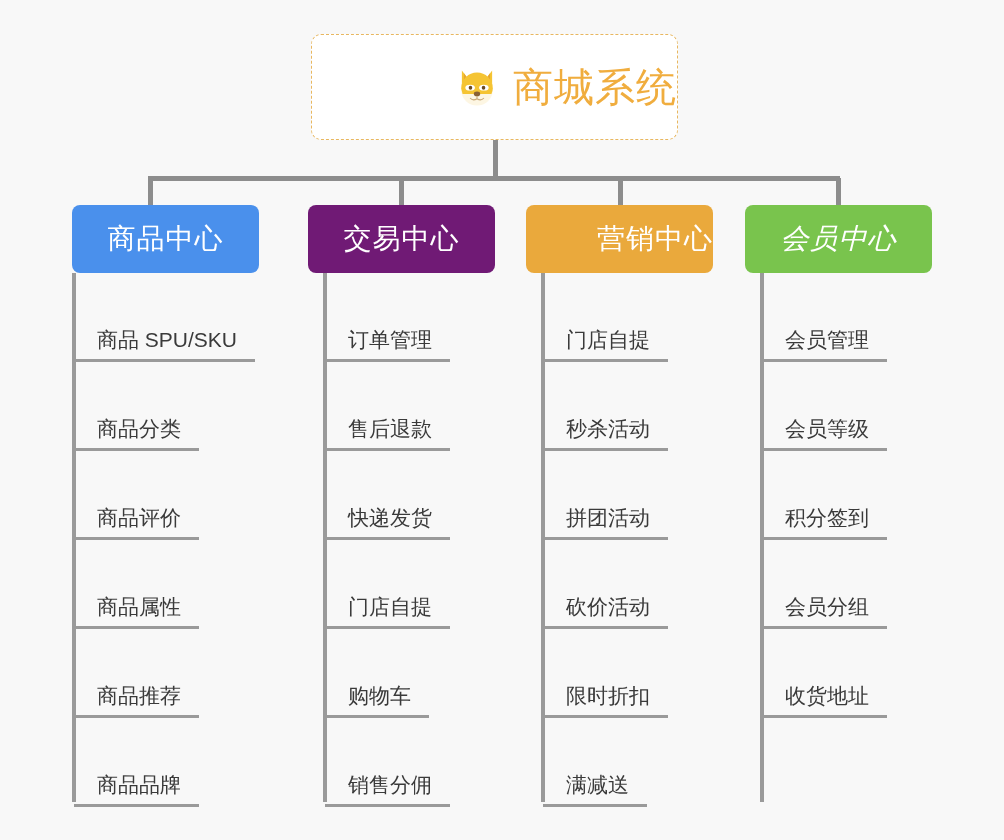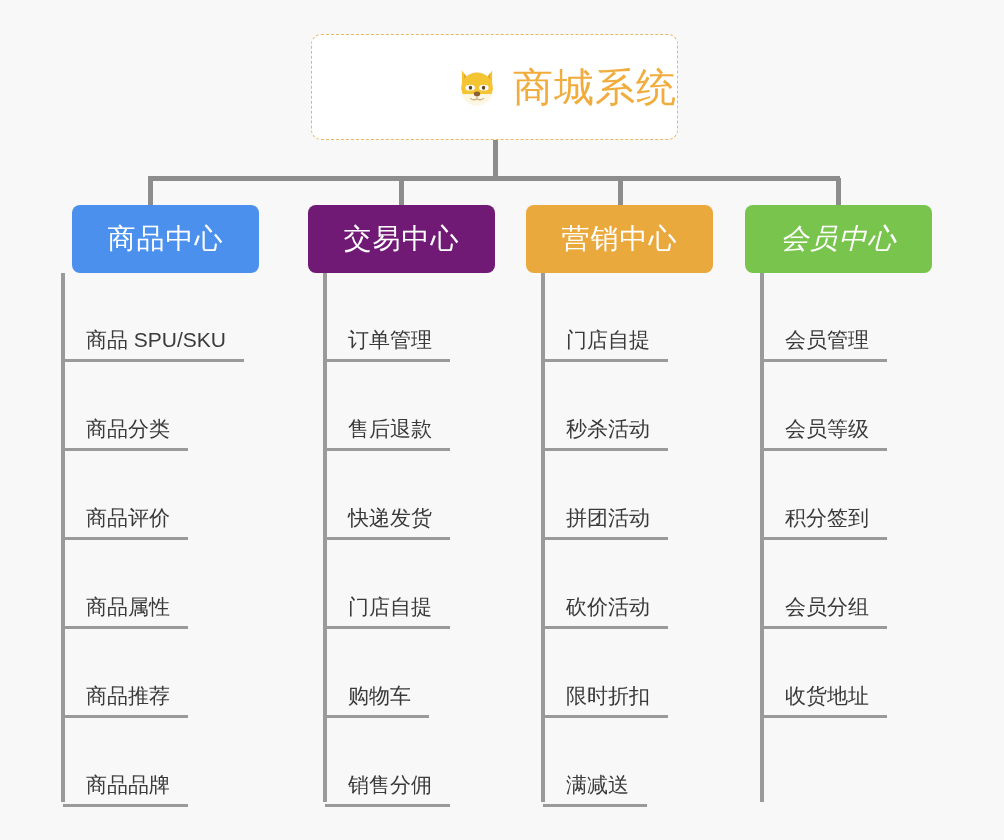--- a/index.html
+++ b/index.html
@@ -129,28 +129,28 @@
   <div class="conn conn-drop" style="left: 399px; background: rgb(141, 141, 141);"></div>
   <div class="conn conn-drop" style="left: 618px; background: rgb(141, 141, 141);"></div>
   <div class="conn conn-drop" style="left: 836px; background: rgb(141, 141, 141);"></div>
 
   <div class="cat-box" style="left: 72px; background-color: rgb(74, 144, 236);">
     <span>商品中心</span>
   </div>
   <div class="cat-box" style="left: 308px; background-color: #701a75;">
     <span>交易中心</span>
   </div>
-  <div class="cat-box" style="left: 526px; background-color: rgb(234, 169, 60);">
+  <div class="cat-box" style="left: 526px; background-color: rgb(234, 169, 60); justify-content: flex-end;">
     <span>营销中心</span>
   </div>
   <div class="cat-box" style="left: 745px; background-color: rgb(121, 196, 77); font-style: italic;">
     <span>会员中心</span>
   </div>
 
-  <div class="column" style="left:46px;">
+  <div class="column" style="left:57px;">
     <div class="spine"></div>
     <div class="leaf">
         <span class="leaf-label">商品 SPU/SKU</span>
       </div>
     <div class="leaf">
         <span class="leaf-label">商品分类</span>
       </div>
     <div class="leaf">
         <span class="leaf-label">商品评价</span>
       </div>

